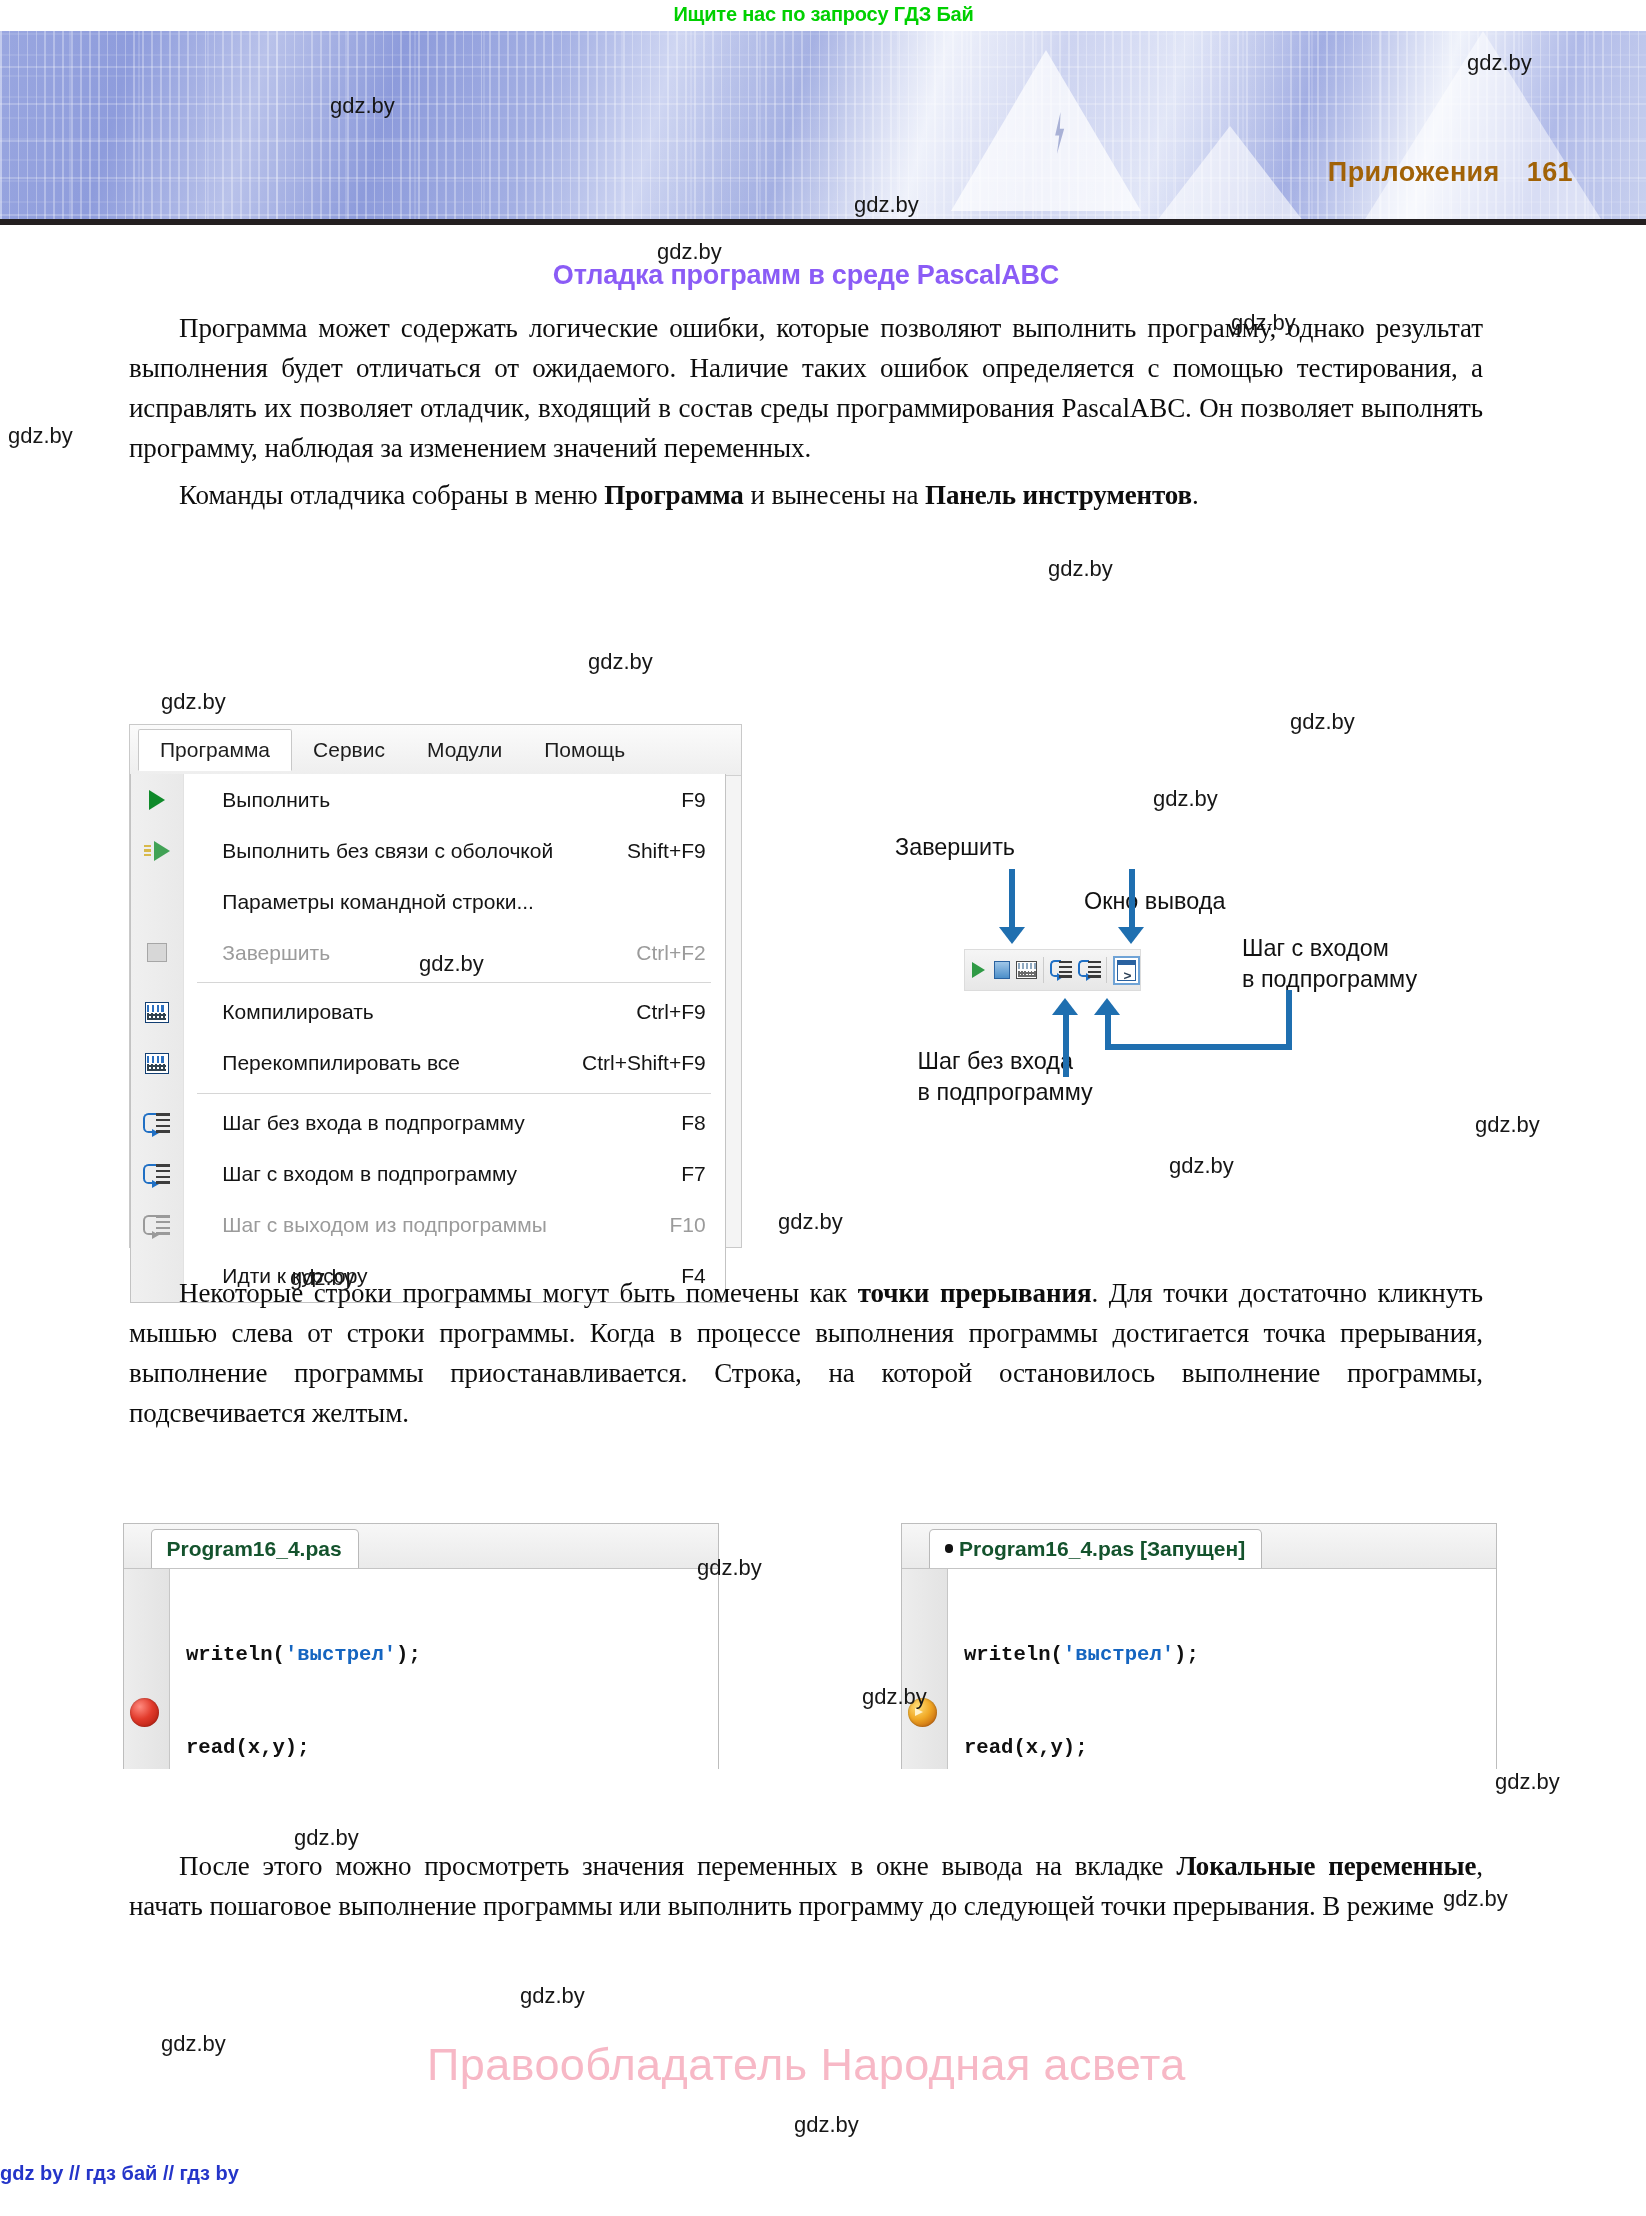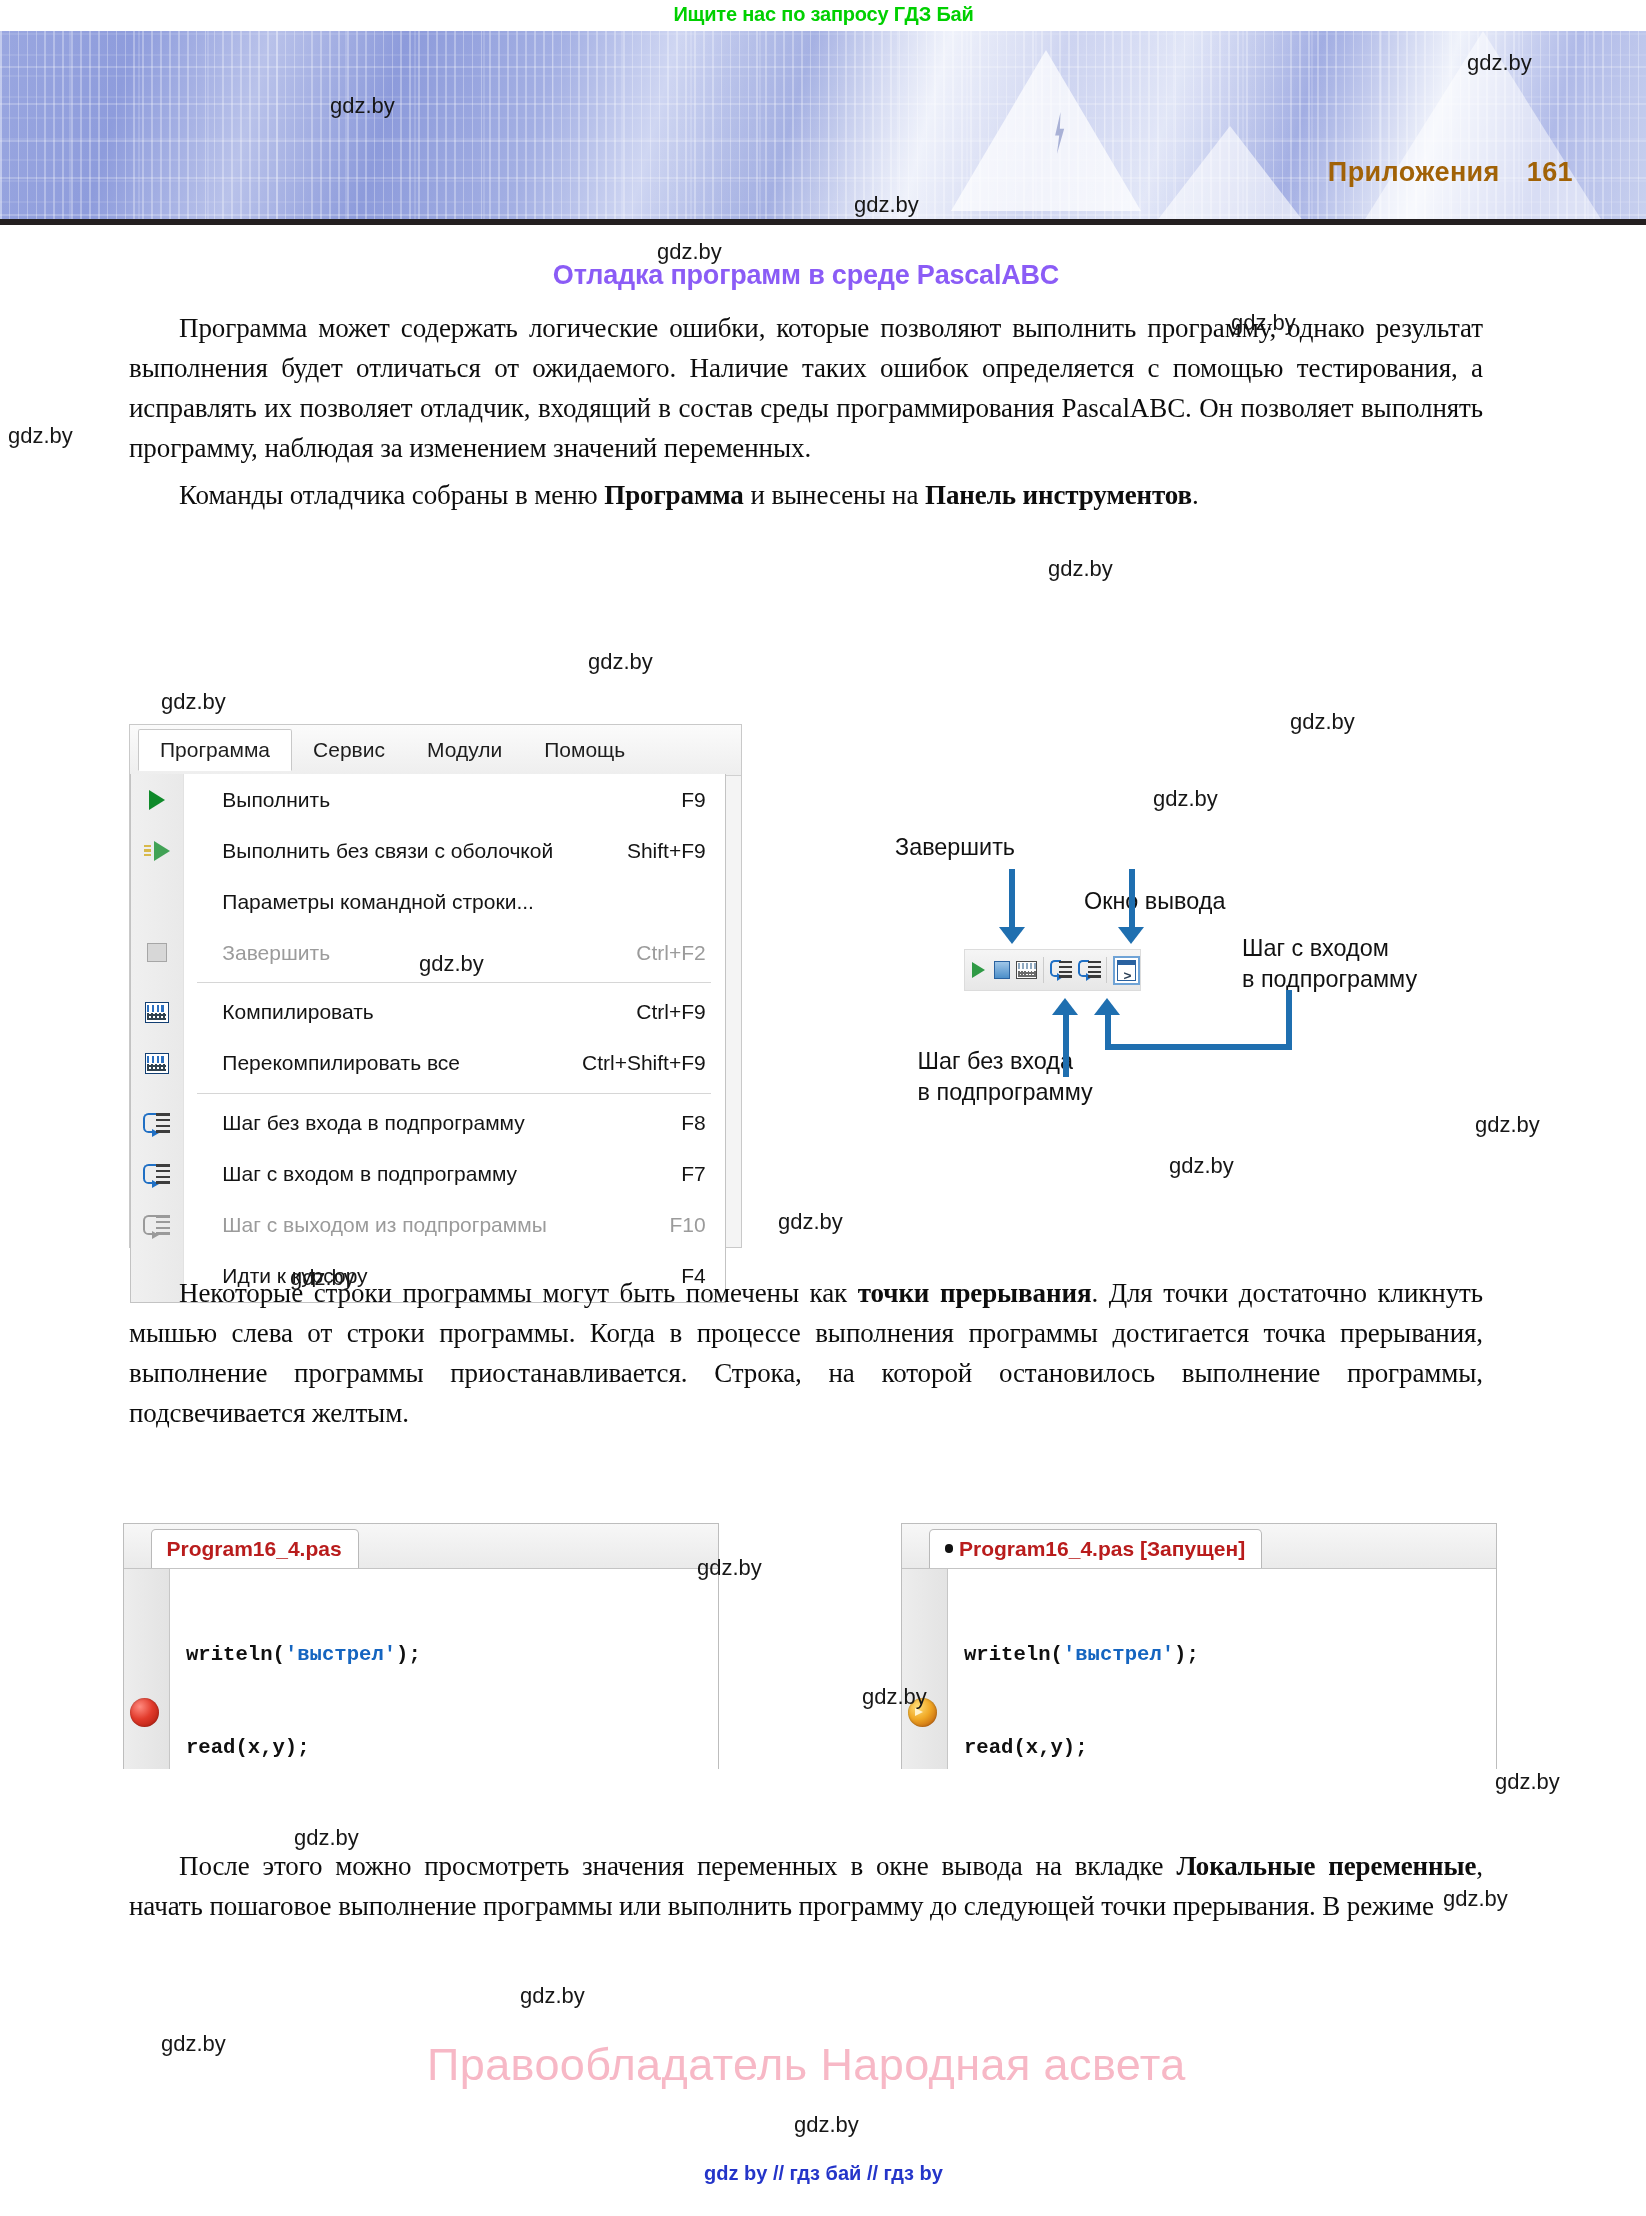--- a/index.html
+++ b/index.html
@@ -470,21 +470,21 @@
     height: 38px;
     padding: 0 16px 0 14.5px;
     background: #ffffff;
     border: 0.8px solid #b9b9b9;
     border-bottom: none;
     border-radius: 4.8px 4.8px 0 0;
     display: flex;
     align-items: center;
     font-size: 21px;
     font-weight: bold;
-    color: #b91c1c;
+    color: #14532d;
     white-space: nowrap;
   }
   .ed-tab .dot {
     display: inline-block;
     width: 8.9px; height: 8.9px;
     border-radius: 50%;
     background: #111;
     margin-right: 5.6px;
   }
   .ed-body {
@@ -553,21 +553,20 @@
     color: #f7b8c6;
     white-space: nowrap;
     left: 427px;
     top: 2039px;
     letter-spacing: 0.4px;
   }
   .wm-footer {
     position: absolute;
     left: 0; right: 0;
     top: 2162px;
-    text-align: center;
     font-family: "Liberation Sans", sans-serif;
     font-size: 20px;
     font-weight: bold;
     color: #2435c9;
   }
 </style>
 </head>
 <body>
 
 <div class="promo-strip">

